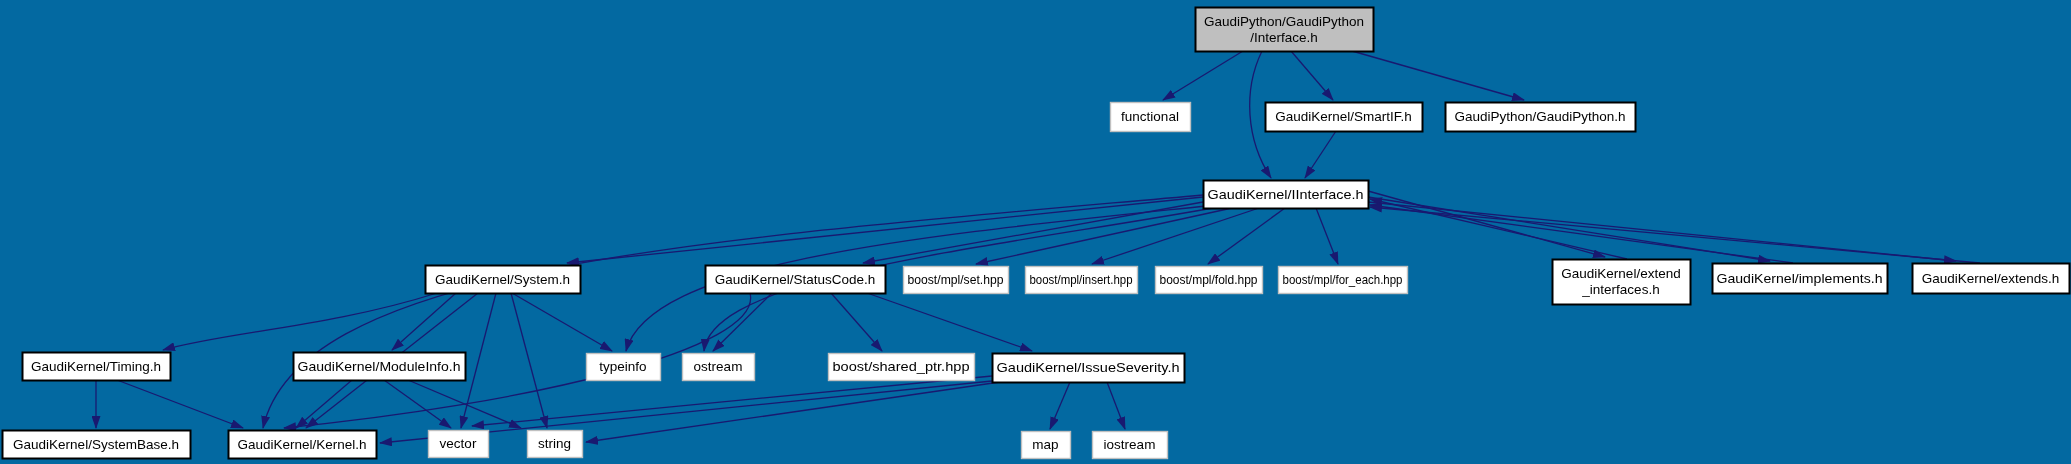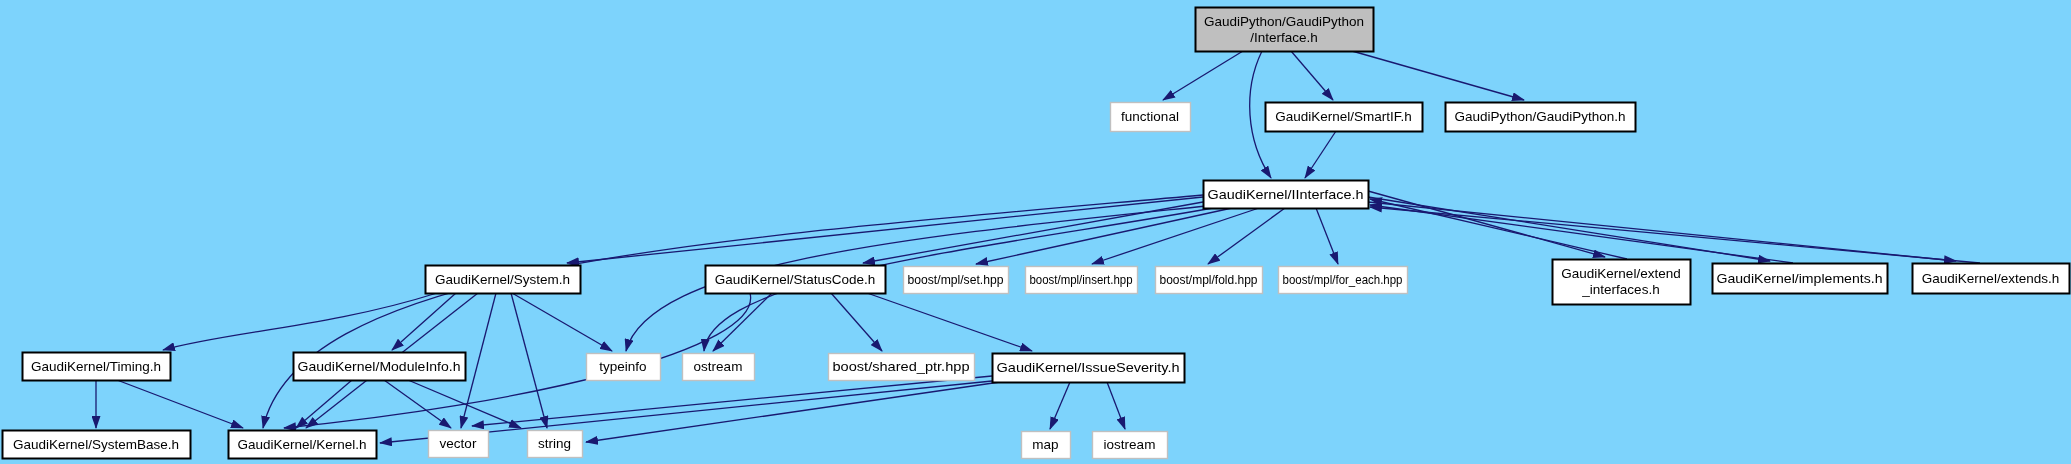--- a/index.html
+++ b/index.html
@@ -1,20 +1,20 @@
 <!DOCTYPE html>
 <html><head>
 <meta charset="utf-8">
 <style>
   html, body { margin: 0; padding: 0; background: #ffffff; }
   .canvas {
     position: relative;
     width: 2071px;
     height: 464px;
-    background: #7dd3fc;
+    background: #0369a1;
     font-family: "Liberation Sans", "DejaVu Sans", sans-serif;
   }
   svg { display: block; }
   text {
     font-family: "Liberation Sans", "DejaVu Sans", sans-serif;
     font-size: 13.5px;
     fill: #000000;
   }
 </style>
 </head>

